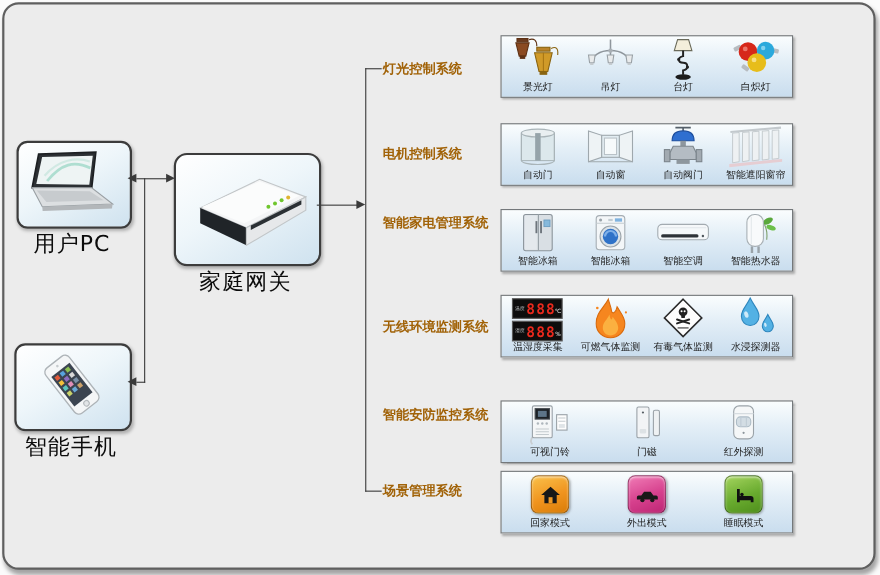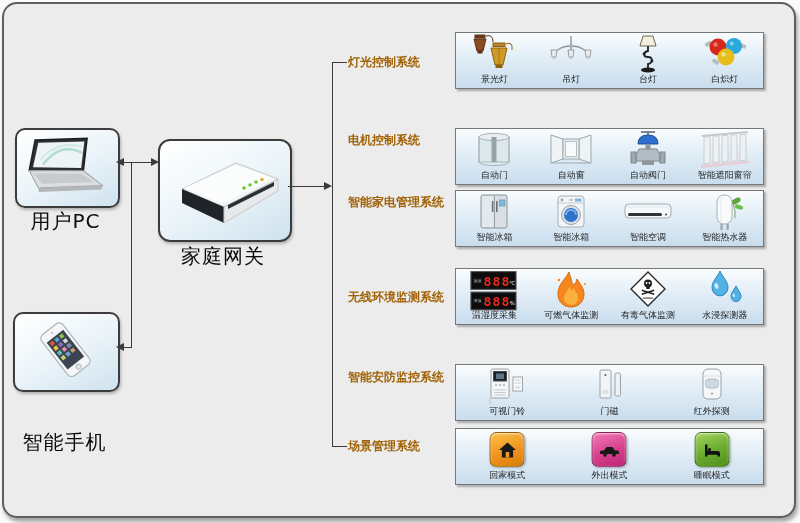--- a/index.html
+++ b/index.html
@@ -15,21 +15,21 @@
   
   .hline,.vline{position:absolute;background:#3a3a3a;}
   .hline{height:1px;}
   .vline{width:1px;}
   .arr{position:absolute;width:0;height:0;border-top:4px solid transparent;border-bottom:4px solid transparent;}
   .arr-l{border-right:8px solid #3a3a3a;}
   .arr-r{border-left:8px solid #3a3a3a;}
   
   .sys-label{position:absolute;font-size:12px;font-weight:bold;color:#a16207;white-space:nowrap;height:16px;line-height:16px;}
   
-  .panel{position:absolute;left:455px;width:309px;height:57px;border:1px solid #74787b;
+  .panel{position:absolute;left:455px;width:266px;height:57px;border:1px solid #74787b;
         background:linear-gradient(180deg,#fafdfe 0%,#e4eff7 40%,#c9ddee 100%);
         box-shadow:1.5px 2px 2px rgba(0,0,0,.28);display:flex;box-sizing:border-box;}
   .cell{flex:1;position:relative;}
   .cell .icon{position:absolute;left:50%;top:1px;transform:translateX(-50%);}
   .dev-label{position:absolute;left:0;right:0;bottom:2px;text-align:center;font-size:9px;color:#1e1e1e;white-space:nowrap;}
   
   .tile{width:33px;height:33px;border-radius:7px;border:1px solid rgba(0,0,0,.3);
         box-shadow:inset 0 1px 2px rgba(255,255,255,.65),1px 1px 2px rgba(0,0,0,.25);
         display:flex;align-items:center;justify-content:center;margin-top:2px;}
   .tile-home{background:linear-gradient(160deg,#f9c14a 0%,#f0941f 55%,#d97c07 100%);}
@@ -76,21 +76,21 @@
             <rect x="17" y="23" width="4" height="4" fill="#7a90a8"></rect>
           <rect x="5" y="29" width="4" height="4" fill="#c9d36a"></rect>
             <rect x="11" y="29" width="4" height="4" fill="#6aa9d8"></rect>
             <rect x="17" y="29" width="4" height="4" fill="#caa06a"></rect>
         </g>
         <circle cx="13.5" cy="47.5" r="2.5" fill="#e2e5e7" stroke="#b5babd"></circle>
         <circle cx="13.5" cy="4.5" r="1.2" fill="#c6cbce"></circle>
       </g>
     </svg>
   </div>
-  <div class="node-label" style="left:6px;top:393px;width:117px;margin-top:36px;">智能手机</div>
+  <div class="node-label" style="left:6px;top:393px;width:117px;">智能手机</div>
 
   <div class="node-box" style="left:158px;top:139px;width:130px;height:99px;border-radius:12px;">
     <svg width="126" height="95" viewBox="0 0 126 95">
       <polygon points="22,48 76,22 118,38 64,66" fill="#f4f5f6" stroke="#c2c6c8"></polygon>
       <polygon points="24,47 76,24 112,37 62,62" fill="#fbfcfc"></polygon>
       <polygon points="22,48 64,66 64,82 22,62" fill="#202428"></polygon>
       <polygon points="64,66 118,38 118,50 64,82" fill="#e6e8ea" stroke="#c2c6c8"></polygon>
       <polygon points="68,64 114,41 114,45 68,68" fill="#2b3034"></polygon>
       <circle cx="84" cy="47" r="1.8" fill="#6fc62e"></circle>
         <circle cx="90" cy="44" r="1.8" fill="#6fc62e"></circle>
@@ -187,21 +187,21 @@
         <circle cx="41" cy="12" r="8" fill="#2ba9dc"></circle>
             <circle cx="38.8" cy="9.6" r="2" fill="#9adcf2" opacity=".8"></circle>
         <circle cx="33" cy="23" r="8.5" fill="#e7bd1b"></circle>
             <circle cx="30.5" cy="20.5" r="2.2" fill="#f7e291" opacity=".9"></circle>
       </svg>
         </div>
       <div class="dev-label">白炽灯</div>
     </div>
   </div>
 
-  <div class="panel" style="top:112px;margin-top:16px;">
+  <div class="panel" style="top:112px;">
     <div class="cell">
       <div class="icon">
           <svg width="72" height="40" viewBox="0 0 64 40">
         <rect x="17" y="7" width="30" height="25" fill="#dce8ec" stroke="#a9b4b8" opacity=".95"></rect>
         <ellipse cx="32" cy="7" rx="15" ry="3.6" fill="#e9eff1" stroke="#a9b4b8"></ellipse>
         <rect x="29.5" y="7" width="5" height="25" fill="#96a4aa"></rect>
         <line x1="17" y1="7" x2="17" y2="32" stroke="#a9b4b8"></line>
             <line x1="47" y1="7" x2="47" y2="32" stroke="#a9b4b8"></line>
         <path d="M17,32 a15,3.6 0 0 0 30,0" fill="none" stroke="#a9b4b8"></path>
       </svg>

